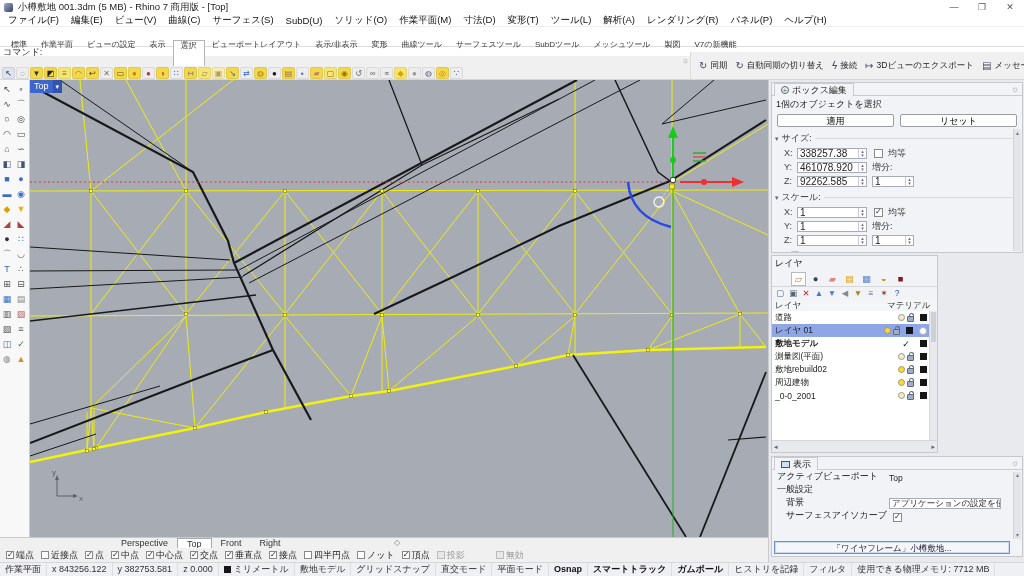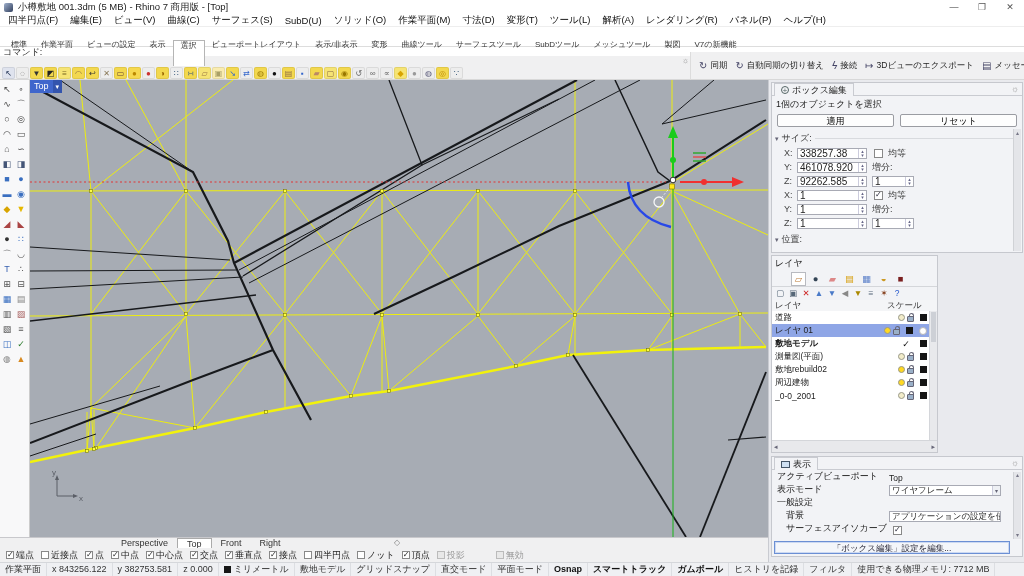--- a/index.html
+++ b/index.html
@@ -128,21 +128,21 @@
     <span class="title">小樽敷地 001.3dm (5 MB) - Rhino 7 商用版 - [Top]</span>
     <span class="wgroup">
       <span class="wctl">—</span>
       <span class="wctl">❐</span>
       <span class="wctl">✕</span>
     </span>
   </div>
 
   <div id="menubar">
 
-  <span class="mitem">四半円点(F)</span>
+  <span class="mitem">ファイル(F)</span>
       <span class="mitem">編集(E)</span>
       <span class="mitem">ビュー(V)</span>
       <span class="mitem">曲線(C)</span>
       <span class="mitem">サーフェス(S)</span>
       <span class="mitem">SubD(U)</span>
       <span class="mitem">ソリッド(O)</span>
       <span class="mitem">作業平面(M)</span>
       <span class="mitem">寸法(D)</span>
       <span class="mitem">変形(T)</span>
       <span class="mitem">ツール(L)</span>
@@ -487,20 +487,25 @@
         <span class="ax">Z:</span>
         <span class="inp">
             <span class="val">92262.585</span>
             <i class="spin"></i>
           </span>
         <span class="inp small">
             <span class="val">1</span>
             <i class="spin"></i>
           </span>
       </div>
+      <div class="sech">
+          <span class="tri">▾</span>
+          <span>スケール:</span>
+          <i class="rule"></i>
+        </div>
       <div class="brow">
         <span class="ax">X:</span>
         <span class="inp">
             <span class="val">1</span>
             <i class="spin"></i>
           </span>
         <span class="cbx on"></span>
         <span class="exlabel">均等</span>
       </div>
       <div class="brow">
@@ -551,21 +556,21 @@
           <span class="lt" style="color:#4a7ac8">▲</span>
           <span class="lt" style="color:#4a7ac8">▼</span>
           <span class="lt" style="color:#888888">◀</span>
           <span class="lt" style="color:#aa8800">▼</span>
           <span class="lt" style="color:#556677">≡</span>
           <span class="lt" style="color:#884422">✶</span>
           <span class="lt" style="color:#2255cc">?</span>
         </div>
       <div class="lhdr">
         <span class="hn">レイヤ</span>
-        <span class="hm">スケール</span>
+        <span class="hm">マテリアル</span>
       </div>
       <div class="llist">
 
       <div class="lrow   ">
             <span class="lname">道路</span>
             <span class="mid">
               <i class="bulb "></i>
               <i class="lock "></i>
             </span>
             <i class="swatch"></i>
@@ -634,40 +639,33 @@
             <i class="monico"></i>
             <span>表示</span>
           </span>
         <span class="gear">☼</span>
       </div>
       <div class="drow">
         <span class="dlabel">アクティブビューポート</span>
         <span class="dval">Top</span>
       </div>
       <div class="drow">
-        <span class="dlabel">表示モード</span>
-        <span class="dd">
-            <span>ワイヤフレーム</span>
-            <span class="ar">▾</span>
-          </span>
-      </div>
-      <div class="drow">
         <span class="dlabel">一般設定</span>
       </div>
       <div class="drow">
         <span class="dlabel indent">背景</span>
         <span class="dd">
             <span>アプリケーションの設定を使用</span>
           </span>
       </div>
       <div class="drow">
         <span class="dlabel indent">サーフェスアイソカーブ</span>
         <span class="cbx on"></span>
       </div>
       <div class="dvscroll">
           <span>▴</span>
           <span>▾</span>
         </div>
-      <div class="editbtn">「ボックス編集」設定を編集...</div>
+      <div class="editbtn">「ワイヤフレーム」小樽敷地...</div>
     </div>
 
   </div>
 </div>
 
 </body></html>

